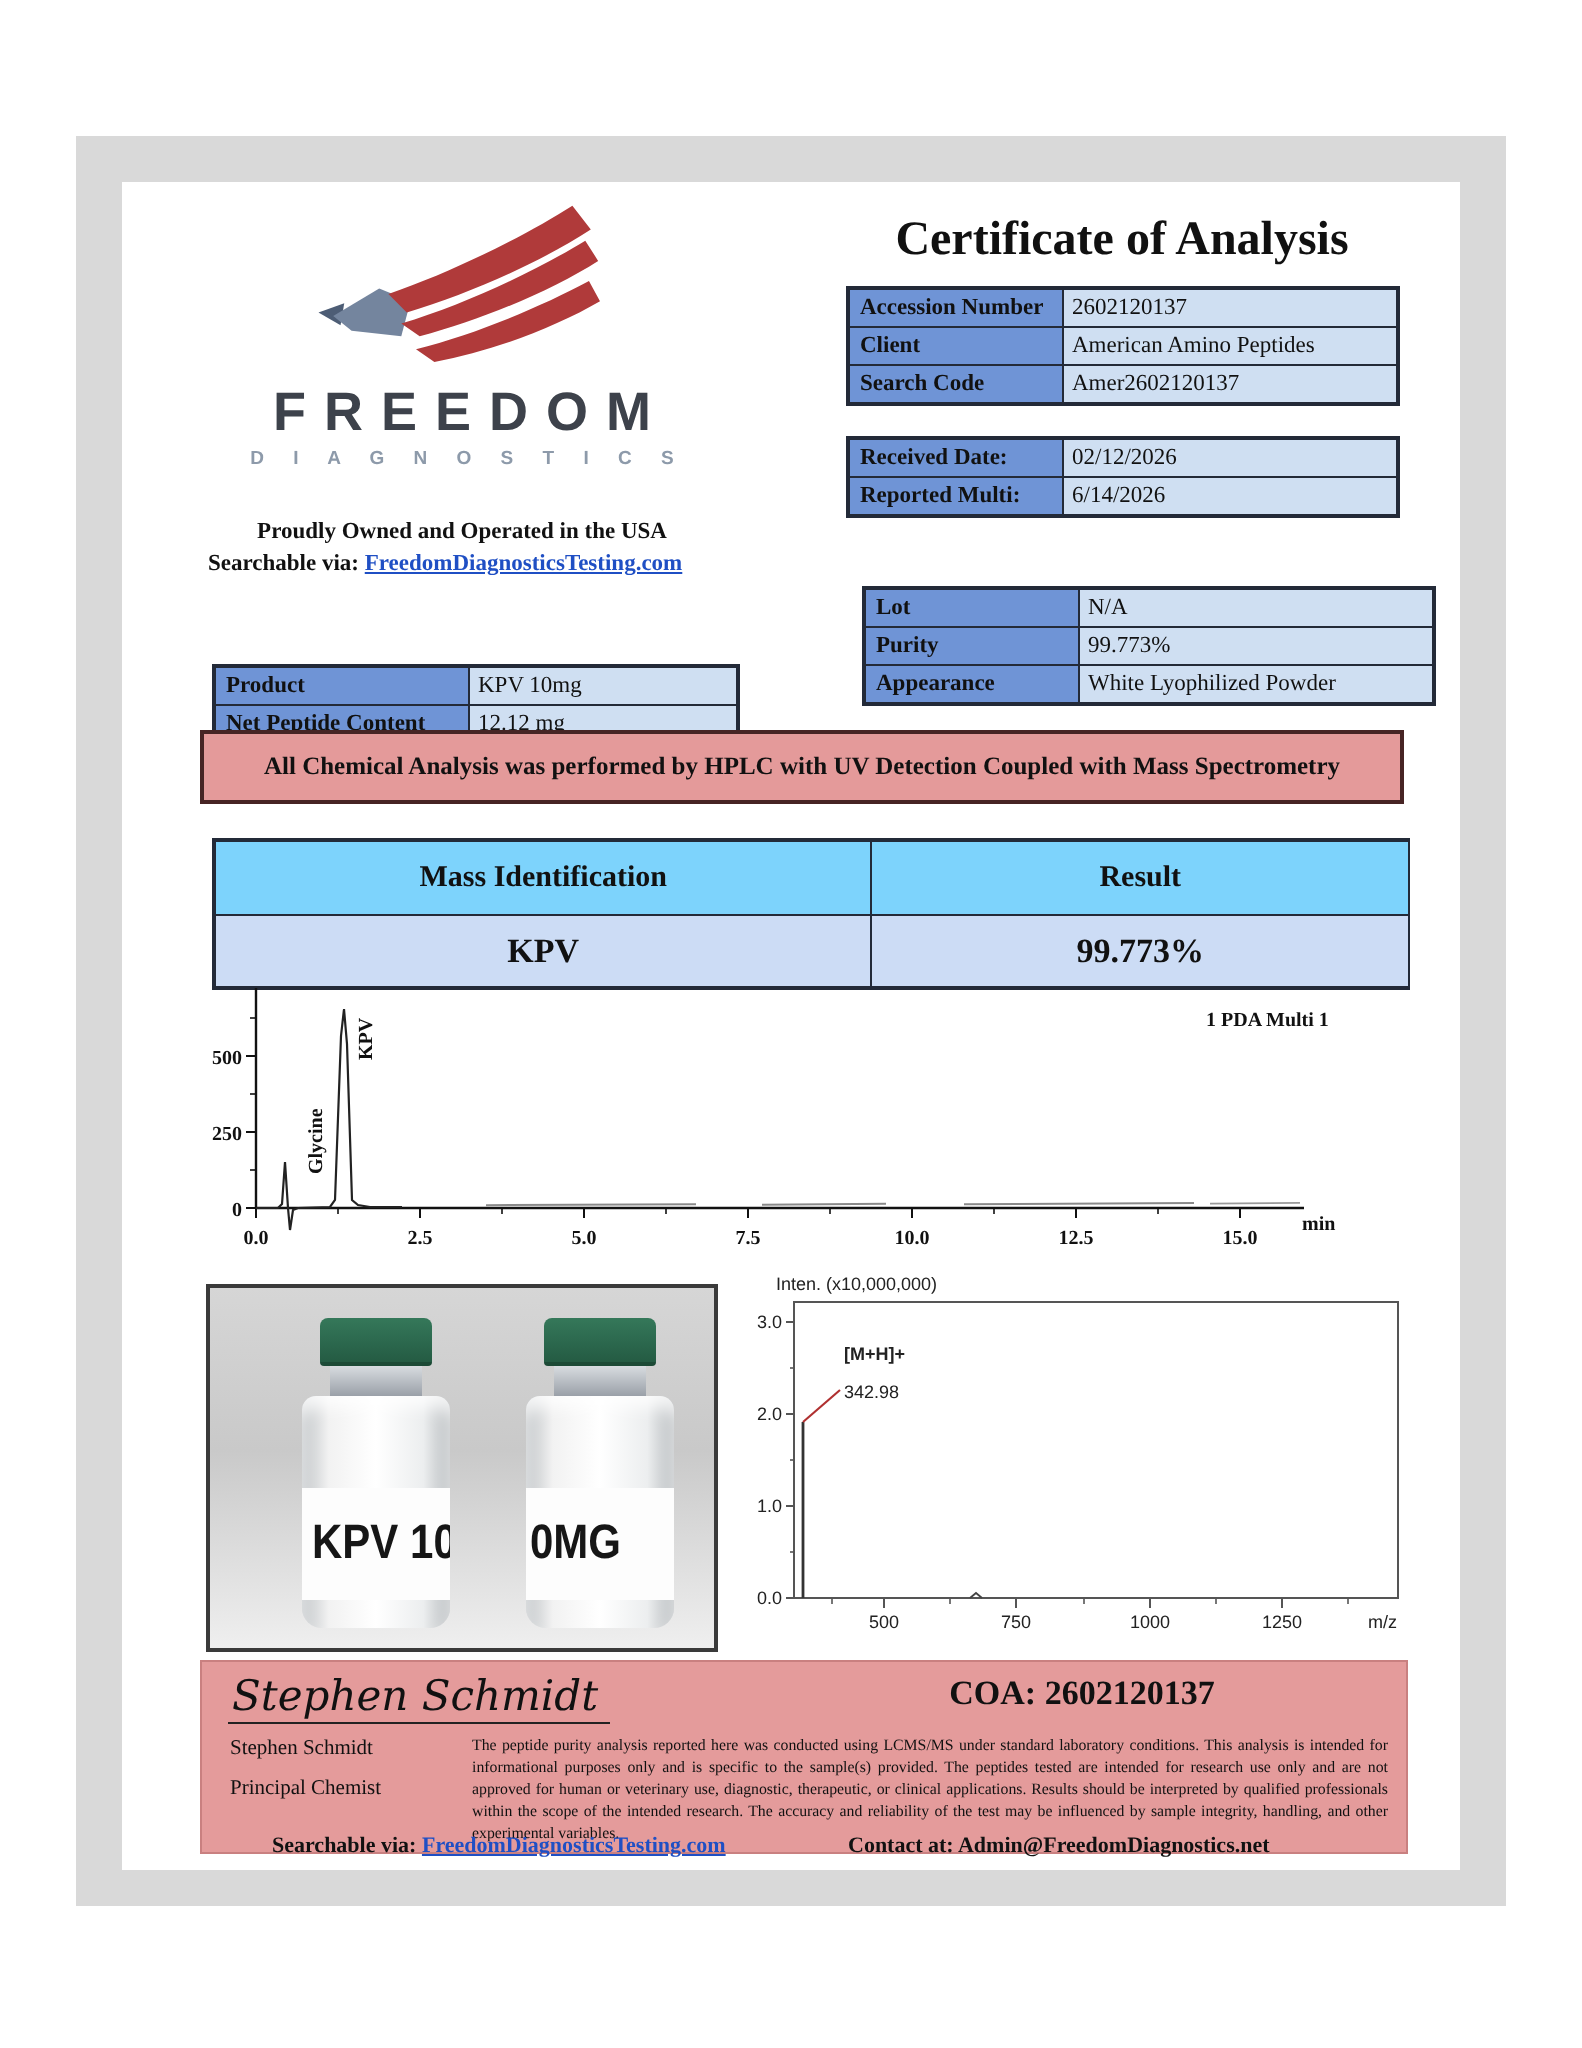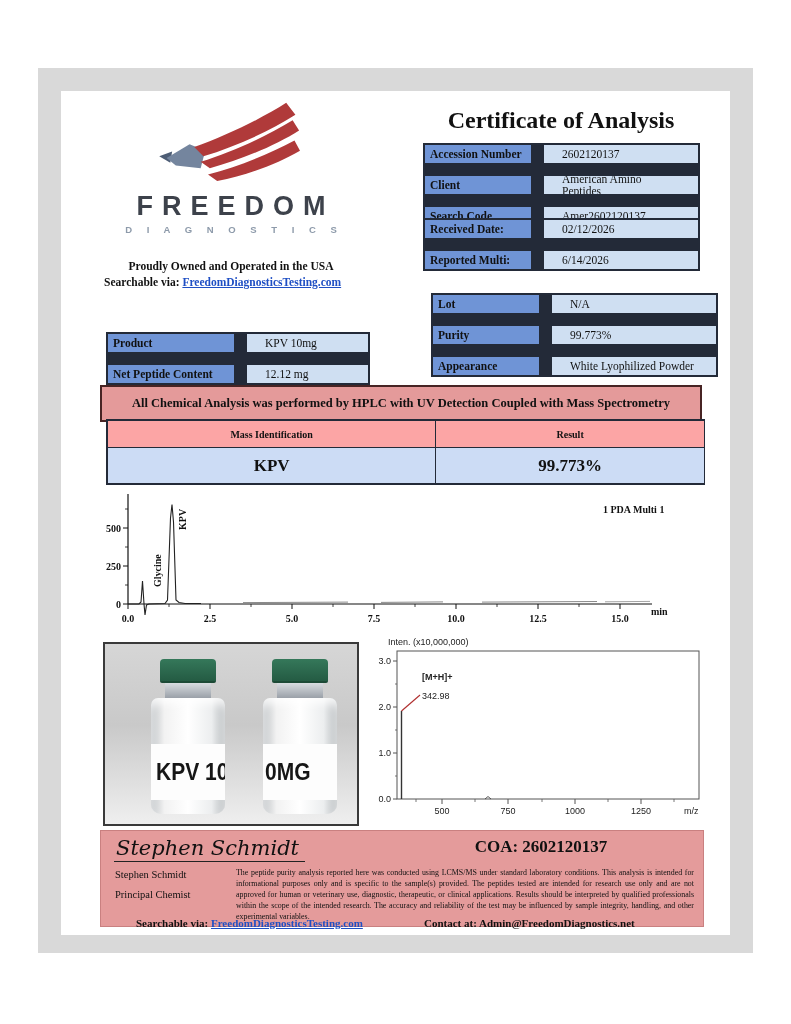--- a/index.html
+++ b/index.html
@@ -17,38 +17,38 @@
             letter-spacing:6px;color:#8d9aaa;margin-left:6px;margin-top:4px;}
   .tagline{position:absolute;left:10px;top:169px;width:320px;text-align:center;
            font-weight:700;font-size:11.5px;}
   .searchline{position:absolute;left:43px;top:185px;font-weight:700;font-size:11.5px;}
   .bluelink{color:#1f4fc4;text-decoration:underline;cursor:pointer;}
 
   .doc-title{position:absolute;left:345px;top:16px;width:310px;text-align:center;
              font-weight:700;font-size:24px;}
 
   
-  .kvt{position:absolute;display:grid;gap:13px;background:#232a38;border:2px solid #232a38;}
+  .kvt{position:absolute;display:grid;gap:1px;background:#232a38;border:2px solid #232a38;}
   .kvt>div{display:flex;align-items:center;font-size:11.5px;height:18px;overflow:hidden;}
   .kvt .lbl{background:#6f94d6;font-weight:700;padding:0 5px;}
-  .kvt .val{background:#cfdff2;padding:0 18px;}
+  .kvt .val{background:#cfdff2;padding:0 4px;}
   #tbl-accession{left:362px;top:52px;width:273px;grid-template-columns:106px 1fr;}
   #tbl-dates{left:362px;top:127px;width:273px;grid-template-columns:106px 1fr;}
   #tbl-product{left:45px;top:202px;width:260px;grid-template-columns:126px 1fr;margin-top:39px;}
   #tbl-quality{left:357px;top:202px;width:283px;grid-template-columns:106px 1fr;margin-left:13px;}
 
   
   .banner{position:absolute;left:39px;top:274px;width:598px;height:33px;background:#e49a9a;
           border:2px solid #472424;display:flex;align-items:center;justify-content:center;
-          font-weight:700;font-size:12.5px;text-align:center;margin-top:20px;}
+          font-weight:700;font-size:12.5px;text-align:center;}
 
   
   .mass-table{position:absolute;left:45px;top:328px;width:595px;display:grid;
               grid-template-columns:55% 45%;gap:1px;background:#232a38;border:2px solid #232a38;}
-  .mass-table .hd{background:#fca5a5;font-weight:700;font-size:10px;height:26px;
+  .mass-table .hd{background:#7dd3fc;font-weight:700;font-size:15px;height:36px;
                   display:flex;align-items:center;justify-content:center;}
   .mass-table .dt{background:#ccdcf5;font-weight:700;font-size:17px;height:35px;
                   display:flex;align-items:center;justify-content:center;}
 
   
   .chrom{position:absolute;left:44px;top:397px;}
   .ms{position:absolute;left:311px;top:542px;}
   .axis-num{font-family:"Liberation Serif",serif;font-weight:700;font-size:10px;fill:#111;}
   .ms-num{font-family:"Liberation Sans",sans-serif;font-size:9px;fill:#222;}
 

